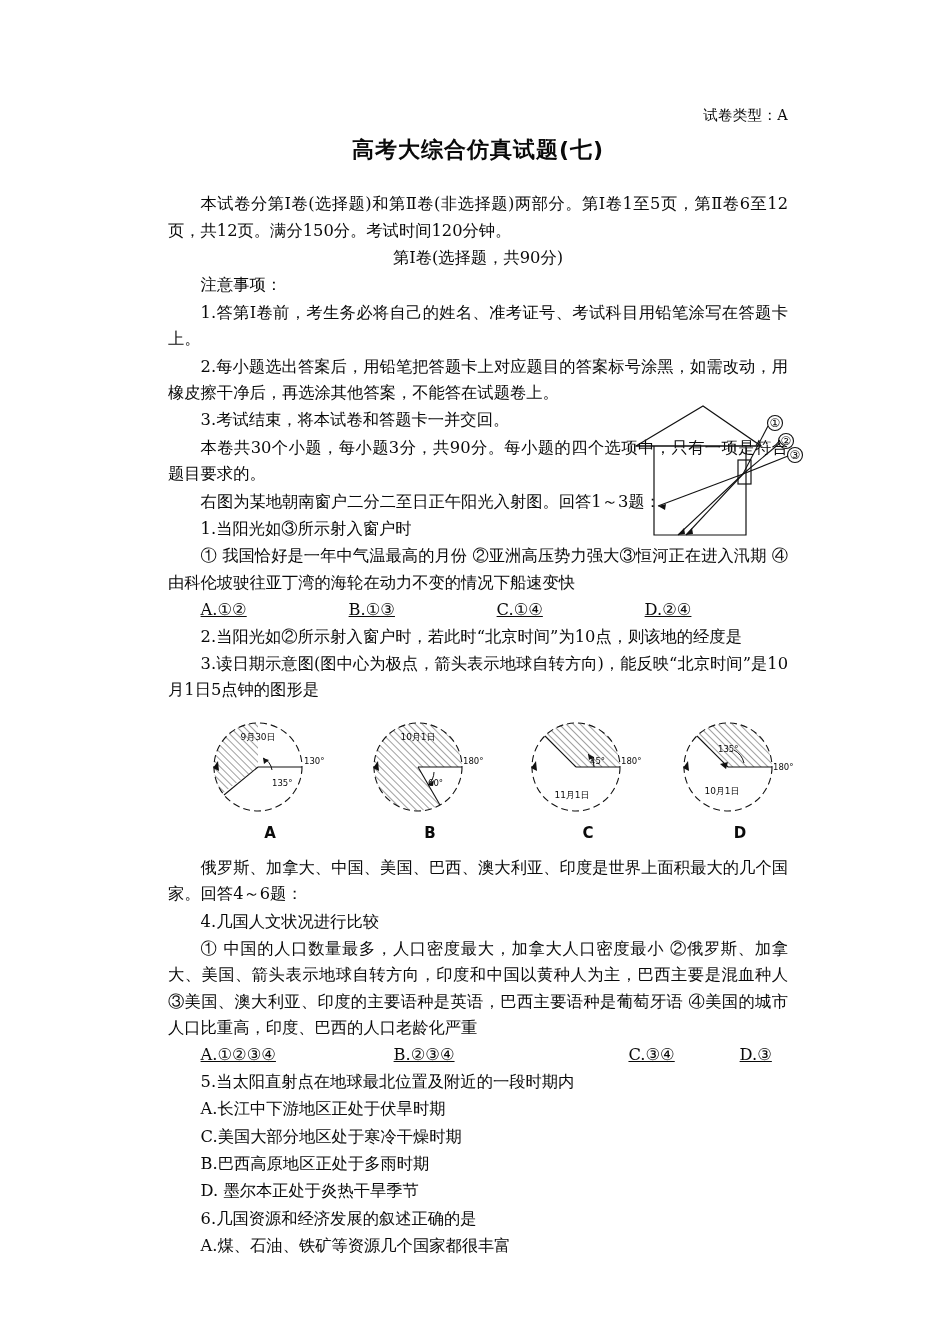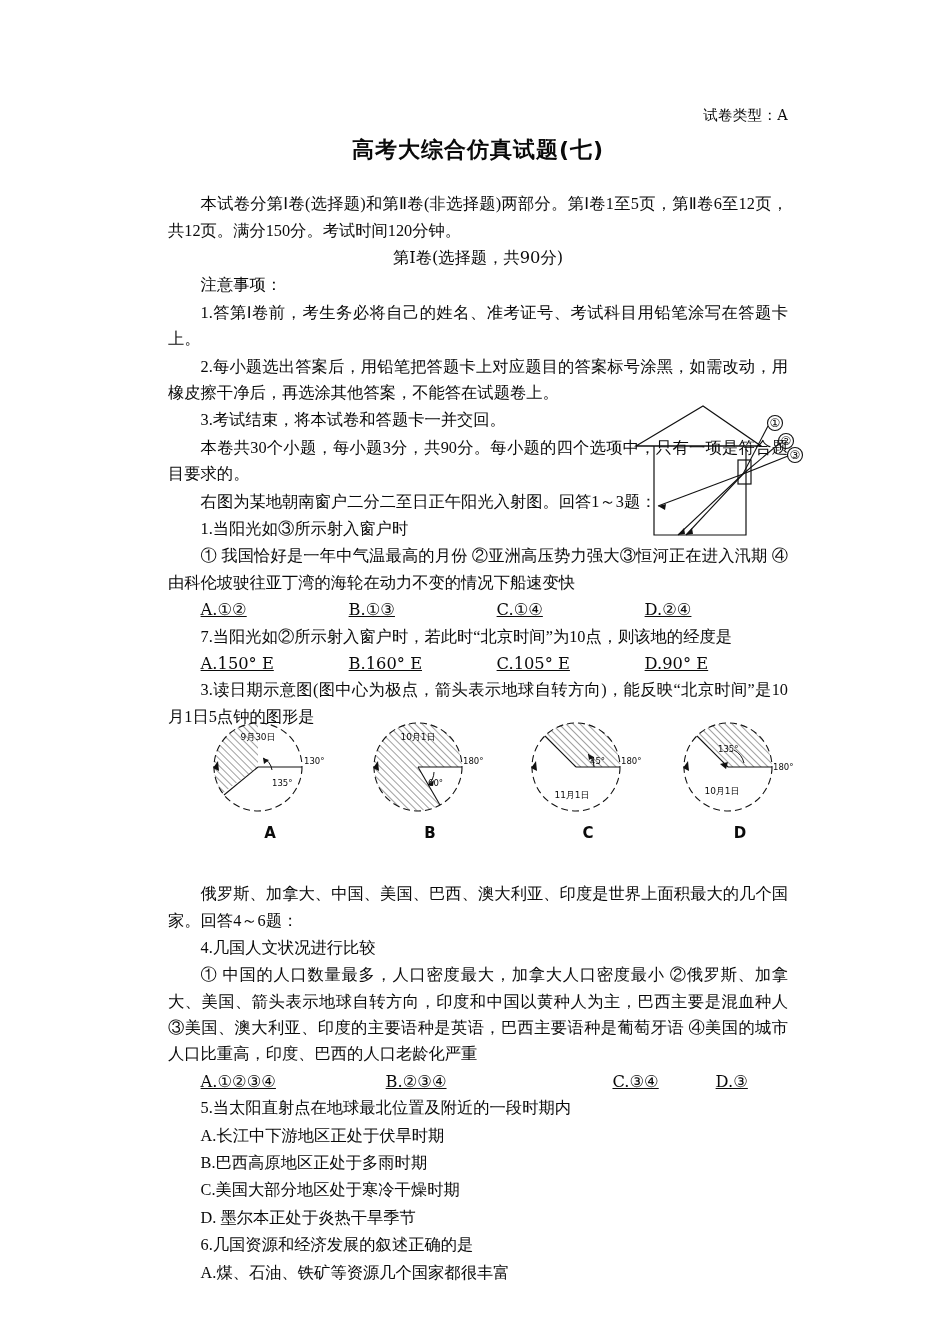--- a/index.html
+++ b/index.html
@@ -46,36 +46,36 @@
   }
 
   
   p.para {
     font-size: 16.3px;
     line-height: 1.62;
     margin: 0 0 1px 0;
     text-align: justify;
     text-justify: inter-ideograph;
   }
-  p.indent { text-indent: 2em; font-family: Liberation Serif, serif; }
+  p.indent { text-indent: 2em; }
   p.center { text-align: center; text-indent: 0; }
 
   
   .opts {
     display: flex;
     font-size: 16.3px;
     line-height: 1.62;
     margin: 0;
     padding-left: 2em;
   }
   .opts span { display: inline-block; text-decoration: underline; }
   .opt-w1 { width: 148px; }
   .opt-w2 { width: 148px; }
   .opt-w3 { width: 148px; }
-  .opts-wide { padding-left: 2em; }
+  .opts-wide { padding-left: 2em; gap: 8px; }
   .opts-wide .o { display:inline-block; }
   .ow1 { width: 185px; }
   .ow2 { width: 170px; }
   .ow3 { width: 160px; text-align: center; }
 
   
   .house-fig {
     position: absolute;
     left: 628px;
     top: 398px;
@@ -156,47 +156,41 @@
 
     <p class="para indent">1.当阳光如③所示射入窗户时</p>
     <p class="para indent">① 我国恰好是一年中气温最高的月份  ②亚洲高压势力强大③恒河正在进入汛期  ④由科伦坡驶往亚丁湾的海轮在动力不变的情况下船速变快</p>
     <div class="opts">
       <span class="opt-w1">A.①②</span>
       <span class="opt-w2">B.①③</span>
       <span class="opt-w3">C.①④</span>
       <span>D.②④</span>
     </div>
 
-    <p class="para indent">7.当阳光如②所示射入窗户时，若此时“北京时间”为10点，则该地的经度是</p>
-    <div class="opts">
-      <span class="opt-w1">A.150° E</span>
-      <span class="opt-w2">B.160° E</span>
-      <span class="opt-w3">C.105° E</span>
-      <span>D.90° E</span>
-    </div>
+    <p class="para indent">2.当阳光如②所示射入窗户时，若此时“北京时间”为10点，则该地的经度是</p>
 
     <p class="para indent">3.读日期示意图(图中心为极点，箭头表示地球自转方向)，能反映“北京时间”是10月1日5点钟的图形是</p>
 
     <div style="height:150px"></div>
 
     <p class="para indent">俄罗斯、加拿大、中国、美国、巴西、澳大利亚、印度是世界上面积最大的几个国家。回答4～6题：</p>
 
     <p class="para indent">4.几国人文状况进行比较</p>
     <p class="para indent">① 中国的人口数量最多，人口密度最大，加拿大人口密度最小  ②俄罗斯、加拿大、美国、箭头表示地球自转方向，印度和中国以黄种人为主，巴西主要是混血种人  ③美国、澳大利亚、印度的主要语种是英语，巴西主要语种是葡萄牙语  ④美国的城市人口比重高，印度、巴西的人口老龄化严重</p>
     <div class="opts opts-wide">
       <span class="o ow1">A.①②③④</span>
       <span class="o ow2">B.②③④</span>
       <span class="o ow3">C.③④</span>
       <span class="o">D.③</span>
     </div>
 
     <p class="para indent">5.当太阳直射点在地球最北位置及附近的一段时期内</p>
     <p class="para indent">A.长江中下游地区正处于伏旱时期</p>
+    <p class="para indent">C.美国大部分地区处于寒冷干燥时期</p>
     <p class="para indent">B.巴西高原地区正处于多雨时期</p>
-    <p class="para indent">C.美国大部分地区处于寒冷干燥时期</p>
     <p class="para indent">D. 墨尔本正处于炎热干旱季节</p>
 
     <p class="para indent">6.几国资源和经济发展的叙述正确的是</p>
     <p class="para indent">A.煤、石油、铁矿等资源几个国家都很丰富</p>
 
   </div>
 
   <div class="house-fig">
     <svg width="300" height="160" viewBox="0 0 300 160">
       <g stroke="#111" stroke-width="1.2" fill="none">

